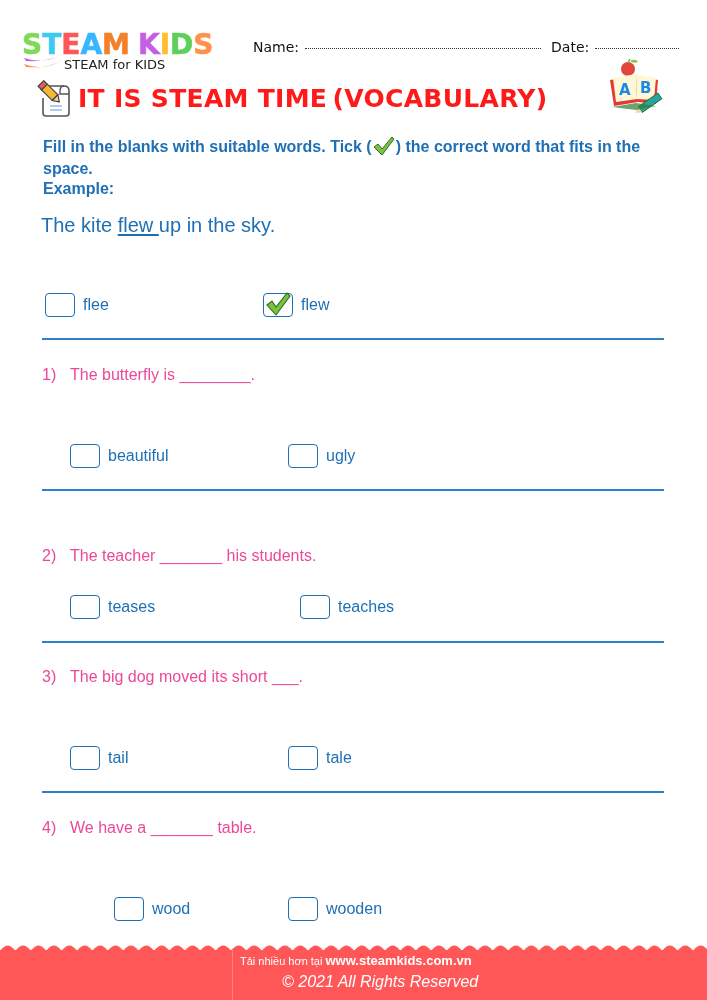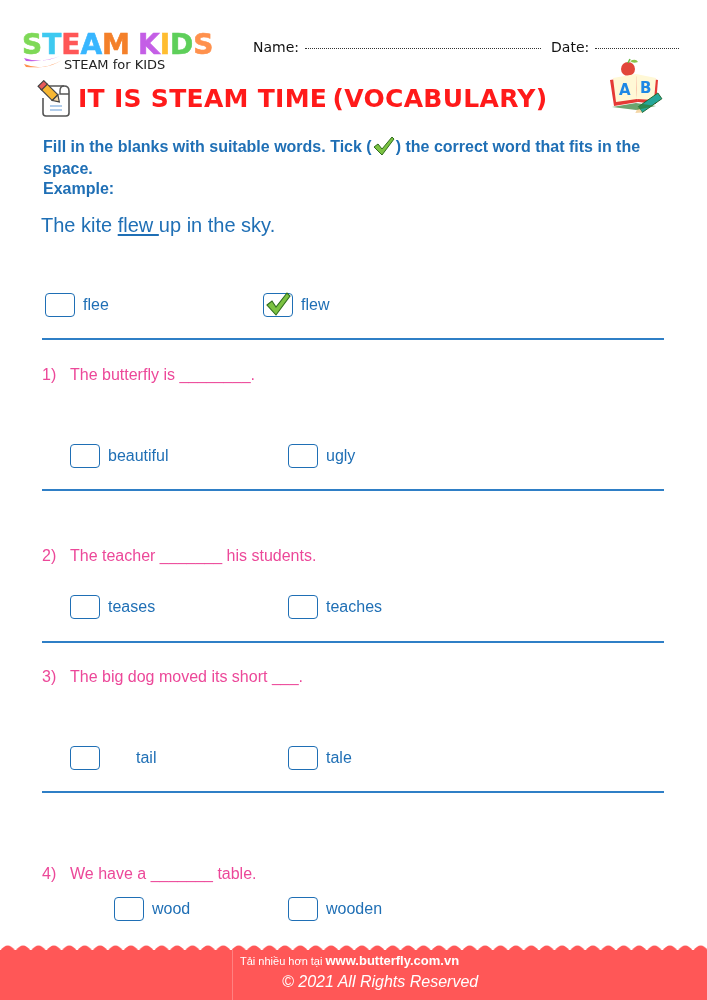--- a/index.html
+++ b/index.html
@@ -130,53 +130,53 @@
   <div class="cbox"></div>
   <span>ugly</span>
 </div>
 <div class="sep" style="top:489px;"></div>
 
 <div class="q" style="top:508px;margin-top:39px;"><span class="num">2)</span><span>The teacher _______ his students.</span></div>
 <div class="opt" style="left:70px; top:595px;">
   <div class="cbox"></div>
   <span>teases</span>
 </div>
-<div class="opt" style="left:288px; top:595px;">
+<div class="opt" style="left:300px; top:595px;">
   <div class="cbox"></div>
   <span>teaches</span>
 </div>
 <div class="sep" style="top:641px;"></div>
 
 <div class="q" style="top:668px;"><span class="num">3)</span><span>The big dog moved its short ___.</span></div>
-<div class="opt" style="left:70px; top:746px;gap:28px;">
+<div class="opt" style="left:70px; top:746px;">
   <div class="cbox"></div>
   <span>tail</span>
 </div>
 <div class="opt" style="left:288px; top:746px;">
   <div class="cbox"></div>
   <span>tale</span>
 </div>
 <div class="sep" style="top:791px;"></div>
 
-<div class="q" style="top:819px;margin-top:46px;"><span class="num">4)</span><span>We have a _______ table.</span></div>
+<div class="q" style="top:819px;"><span class="num">4)</span><span>We have a _______ table.</span></div>
 <div class="opt" style="left:70px; top:897px;padding-left:44px;">
   <div class="cbox"></div>
   <span>wood</span>
 </div>
 <div class="opt" style="left:288px; top:897px;">
   <div class="cbox"></div>
   <span>wooden</span>
 </div>
 
 <svg class="scallops" viewBox="0 0 707 12" preserveAspectRatio="none">
   <defs>
     <pattern id="sc" x="0" y="0" width="15.4" height="12" patternUnits="userSpaceOnUse">
       <path d="M0 12 L0 10 Q7.7 -1 15.4 10 L15.4 12 Z" fill="#ff5757"></path>
     </pattern>
   </defs>
   <rect x="0" y="0" width="707" height="12" fill="url(#sc)"></rect>
 </svg>
 <div class="footer"></div>
 <div class="footer-divider"></div>
 <div class="footer-line1">
-  <span>Tải nhiều hơn tại </span><span class="url">www.butterfly.com.vn</span>
+  <span>Tải nhiều hơn tại </span><span class="url">www.steamkids.com.vn</span>
 </div>
 <div class="footer-line2">©  2021 All Rights Reserved</div>
 
 </body></html>

